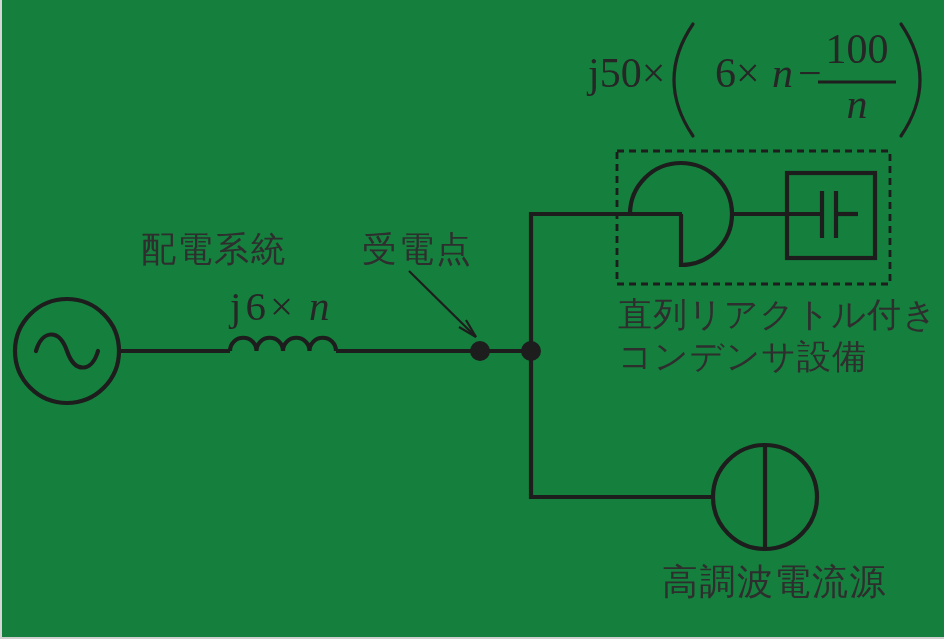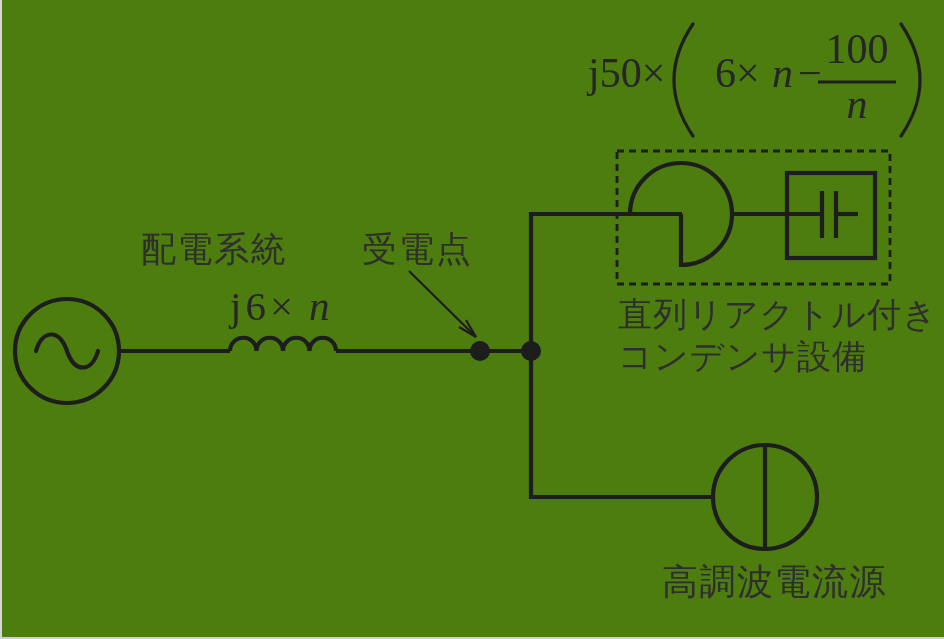--- a/index.html
+++ b/index.html
@@ -1,19 +1,19 @@
 <!DOCTYPE html>
 <html><head>
 <meta charset="utf-8">
 <style>
   html,body{margin:0;padding:0;background:#ffffff;}
   .canvas{
     position:relative;
     width:944px;height:639px;
-    background:#4d7c0f;
+    background:#15803d;
     border-left:2px solid #d6d6d6;
     border-bottom:2px solid #cfcfcf;
     box-sizing:border-box;
     overflow:hidden;
     font-family:"Liberation Serif","DejaVu Serif",serif;
   }
   svg{display:block;}
   .wire{stroke:#1d1d1d;stroke-width:4.2;fill:none;}
   .wire-round{stroke:#1d1d1d;stroke-width:4.2;fill:none;stroke-linecap:round;}
   .dashed-box{stroke:#1d1d1d;stroke-width:2.8;fill:none;stroke-dasharray:7 5;}

